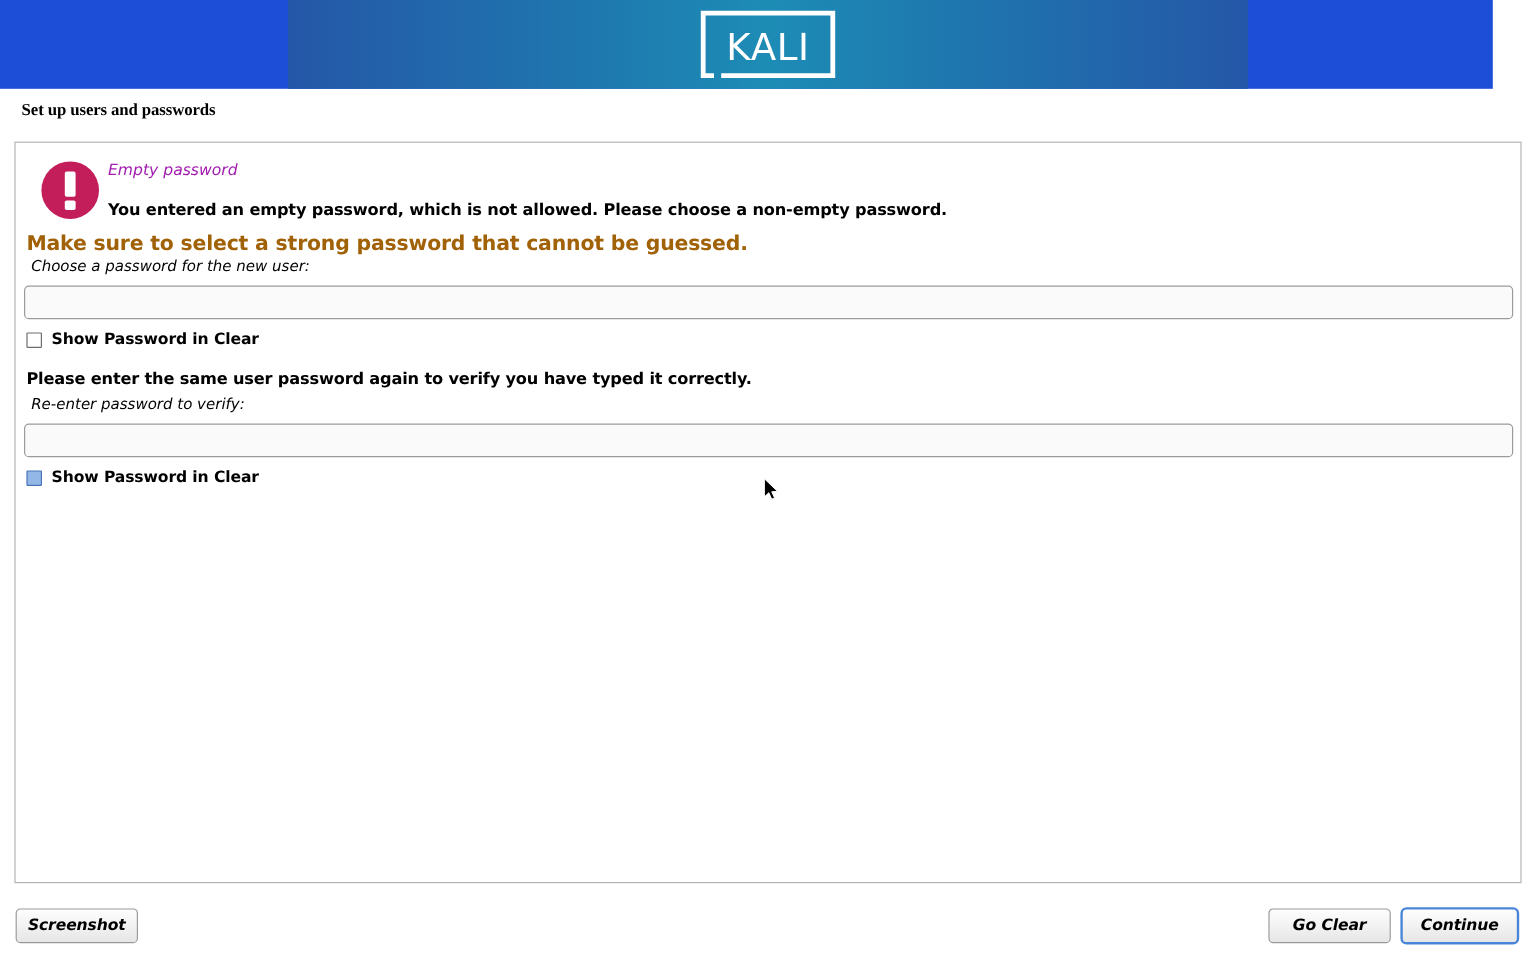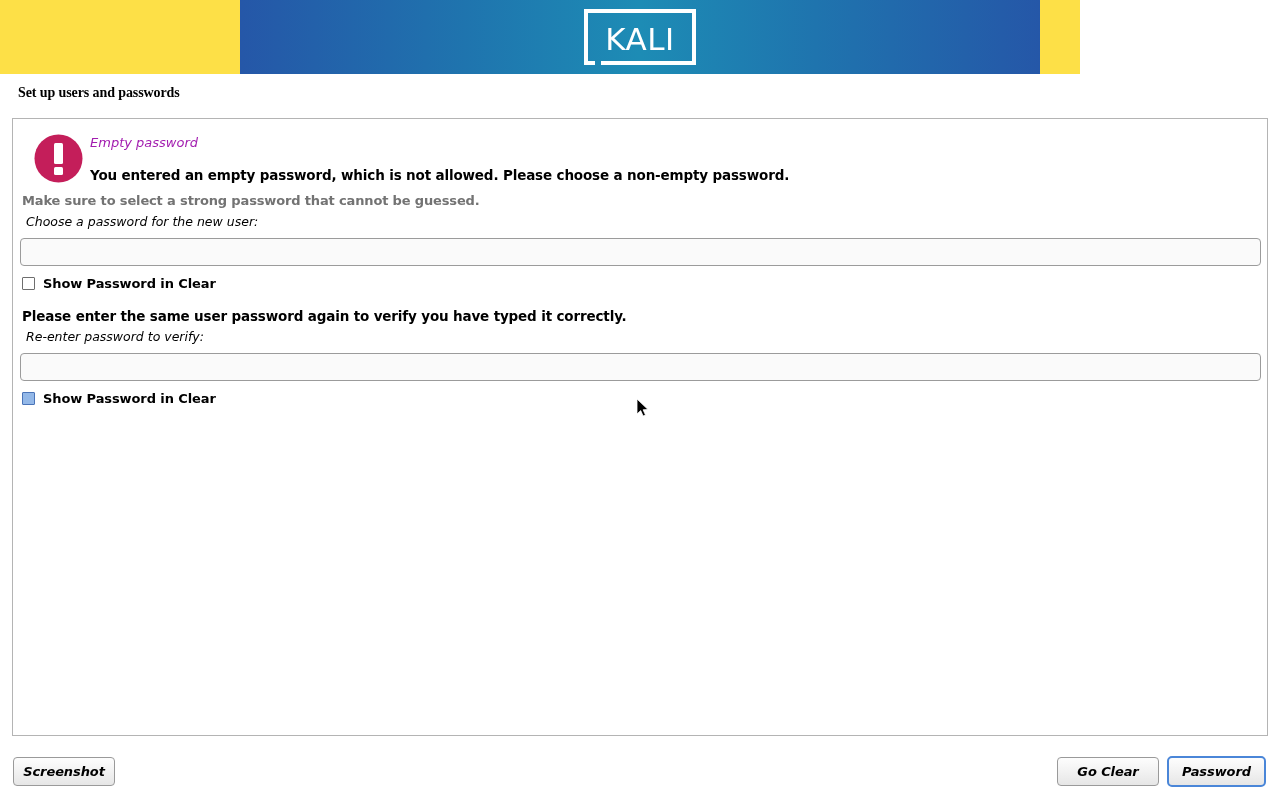--- a/index.html
+++ b/index.html
@@ -7,22 +7,22 @@
     margin: 0; padding: 0;
     width: 1280px; height: 800px;
     background: #ffffff;
     font-family: "DejaVu Sans", "Liberation Sans", sans-serif;
     overflow: hidden;
   }
 
   
   .banner {
     position: absolute; left: 0; top: 0;
-    width: 1080px; height: 74px;
-    background: #fde047;
+    width: 1244px; height: 74px;
+    background: #1d4ed8;
   }
   .banner-center {
     position: absolute; left: 240px; top: 0;
     width: 800px; height: 74px;
     background: linear-gradient(to right,
         #2557a8 0%,
         #1f74ae 28%,
         #1d8cb5 50%,
         #1f74ae 72%,
         #2557a8 100%);
@@ -64,21 +64,21 @@
   .error-text {
     position: absolute; left: 68px; top: 27px;
     font-size: 13.5px; font-weight: bold; color: #000000;
     letter-spacing: -0.15px;
     margin-top: 13px;
   }
 
   
   .strong-hint {
     position: absolute; left: 9px; top: 74px;
-    font-size: 13px; font-weight: bold; color: #737373;
+    font-size: 17px; font-weight: bold; color: #a16207;
     letter-spacing: -0.15px;
   }
   .field-label-1 {
     position: absolute; left: 13px; top: 95px;
     font-size: 12.5px; font-style: italic; color: #000000;
   }
   .pwd-input-1 {
     position: absolute; left: 7px; top: 119px;
     width: 1241px; height: 28px;
     border: 1px solid #9b9b9b;
@@ -211,19 +211,19 @@
 
   <div class="check-row-2">
     <span class="cb-focus"></span>
     <span class="cb-label">Show Password in Clear</span>
   </div>
 
 </div>
 
 <button class="btn btn-screenshot">Screenshot</button>
 <button class="btn btn-goback">Go Clear</button>
-<button class="btn btn-continue">Password</button>
+<button class="btn btn-continue">Continue</button>
 
 <div class="cursor">
   <svg width="14" height="20" viewBox="0 0 14 20" xmlns="http://www.w3.org/2000/svg">
     <path d="M1 1 L1 16 L4.7 12.6 L7.1 18 L9.5 17 L7.1 11.8 L12 11.5 Z" fill="#000000" stroke="#ffffff" stroke-width="0.8"></path>
   </svg>
 </div>
 
 </body></html>

